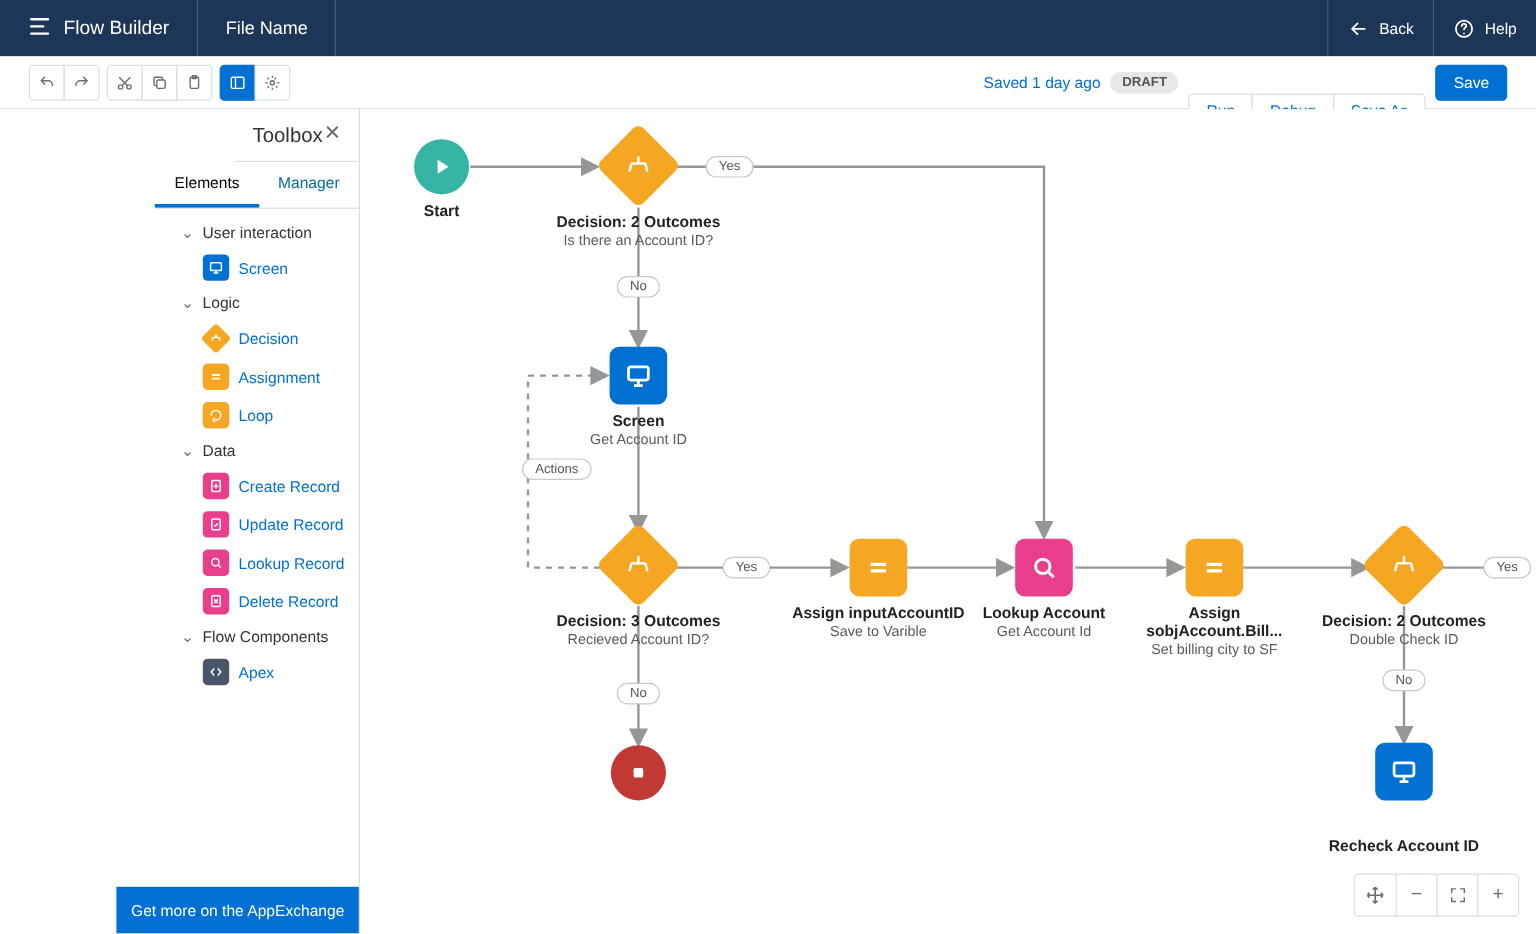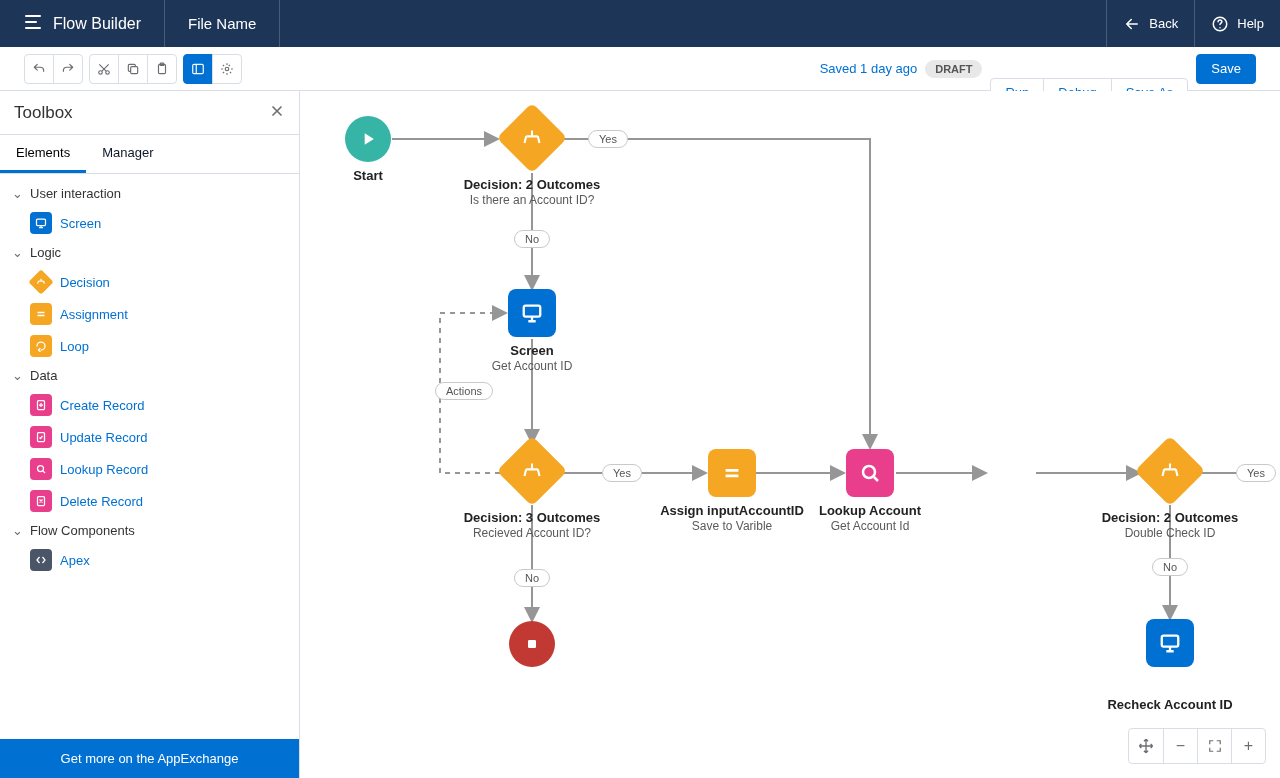--- a/index.html
+++ b/index.html
@@ -26,26 +26,26 @@
   .save-status { color:#0070d2; font-size:13px;}
   .draft-pill { background:#e8e8e8; color:#555; font-size:11px; padding:3px 10px; border-radius:10px; font-weight:600;}
   .action-btn { height:30px; padding:0 14px; border:1px solid #d8dde6; background:#fff; border-radius:4px; color:#0070d2; cursor:pointer; font-size:13px;}
   .action-btn.primary { background:#0070d2; border-color:#0070d2; color:#fff;}
   .action-group { display:flex;}
   .action-group .action-btn { border-radius:0; margin-left:-1px;margin-top:48px;}
   .action-group .action-btn:first-child{border-top-left-radius:4px;border-bottom-left-radius:4px;margin-left:0;}
   .action-group .action-btn:last-child{border-top-right-radius:4px;border-bottom-right-radius:4px;}
   
   .body { display:flex; height: calc(778px - 47px - 44px); }
-  .sidebar { width: 300px; border-right:1px solid #d8dde6; display:flex; flex-direction:column; background:#fff;}
+  .sidebar { width: 300px; border-right:1px solid #d8dde6; display:flex; flex-direction:column; background:#fff;align-items:flex-end;}
   .sb-header { display:flex; align-items:center; justify-content:space-between; padding:10px 14px; border-bottom:1px solid #d8dde6;}
   .sb-title { font-size:17px; color:#333;}
   .close-x { font-size:20px; color:#6b6d70; cursor:pointer;}
   .tabs { display:flex; border-bottom:1px solid #d8dde6;}
-  .tab { padding:10px 16px; font-size:13px; color:#0f172a; cursor:pointer;}
+  .tab { padding:10px 16px; font-size:13px; color:#0369a1; cursor:pointer;}
   .tab.active { color:#000; border-bottom:3px solid #0070d2; font-weight:500;}
   .sb-scroll { flex:1; overflow-y:auto; padding:6px 10px 4px 10px;}
   .cat-header { display:flex; align-items:center; gap:4px; padding:6px 2px; font-size:13px; color:#333; cursor:pointer;}
   .chev { width:14px; display:inline-block; color:#6b6d70;}
   .item { display:flex; align-items:center; gap:8px; padding:5px 2px 5px 20px; color:#0070d2; cursor:pointer; font-size:13px;}
   .item-icon { width:22px; height:22px; border-radius:4px; display:flex; align-items:center; justify-content:center; color:#fff; flex:none;}
   .ic-blue{background:#0070d2;} .ic-orange{background:#f5a623;} .ic-pink{background:#e83e8c;} .ic-navy{background:#4a5568;}
   .sb-footer { background:#0070d2; color:#fff; text-align:center; padding:12px; font-size:13px; cursor:pointer;}
   
   .canvas { flex:1; position:relative; background:#fff; overflow:hidden;}
@@ -360,20 +360,29 @@
       <div class="node-shape shape-rect c-pink">
           <svg width="24" height="24" viewBox="0 0 24 24" fill="none" stroke="#fff" stroke-width="2.5">
             <circle cx="11" cy="11" r="6"></circle>
             <path d="M20 20l-4-4"></path>
           </svg>
         </div>
       <div class="node-title">Lookup Account</div>
       <div class="node-sub">Get Account Id</div>
     </div>
 
+    <div class="node" style="left:712px; top:358px; width:160px;">
+      <div class="node-shape shape-rect c-orange">
+          <svg width="22" height="22" viewBox="0 0 24 24" fill="none" stroke="#fff" stroke-width="3">
+            <path d="M5 9h14M5 15h14"></path>
+          </svg>
+        </div>
+      <div class="node-title">Assign sobjAccount.Bill...</div>
+      <div class="node-sub">Set billing city to SF</div>
+    </div>
 
     <div class="node" style="left:870px; top:355px;">
       <div class="node-shape shape-diamond c-orange">
           <svg width="20" height="20" viewBox="0 0 24 24" fill="none" stroke="#fff" stroke-width="2.5">
             <path d="M12 3v7M5 10h14M5 10l-2 8m16-8l2 8"></path>
           </svg>
         </div>
       <div class="node-title" style="margin-top:14px;">Decision: 2 Outcomes</div>
       <div class="node-sub">Double Check ID</div>
     </div>

